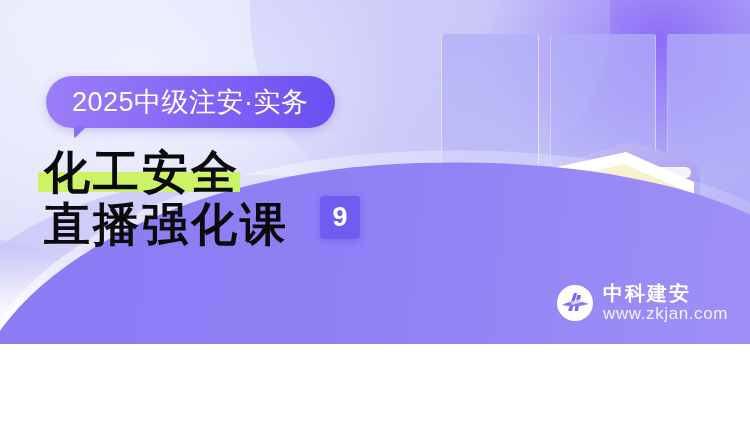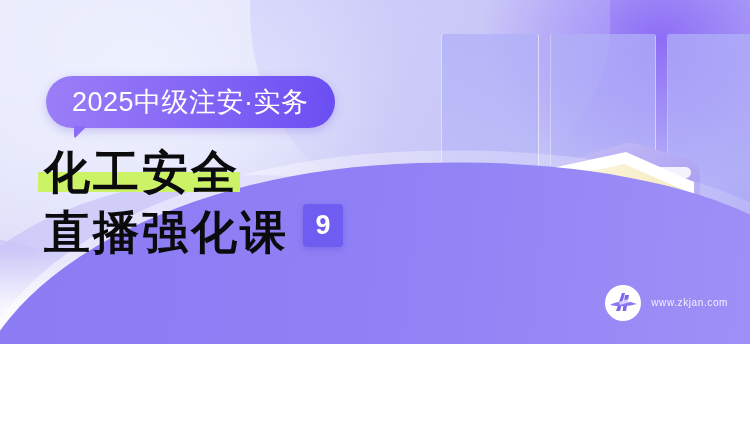--- a/index.html
+++ b/index.html
@@ -97,21 +97,21 @@
   .hl-text{
     position:relative;z-index:2;
     font-family:"DejaVu Sans","Liberation Sans",sans-serif;
     font-weight:700;font-size:46px;line-height:1.05;
     color:#0b0b0e;letter-spacing:3px;white-space:nowrap;
   }
   #hl-underline{
     position:absolute;z-index:1;left:-6px;bottom:4px;
     width:202px;height:20px;background:#ccf266;
   }
-  .line2{margin-top:8px;}
+  .line2{gap:17px;}
   #badge-9{
     z-index:3;margin-left:14px;margin-bottom:9px;
     width:40px;height:43px;border-radius:4px;
     background:#6f5cf0;
     display:flex;align-items:center;justify-content:center;
     color:#fff;font-weight:700;font-size:27px;line-height:1;
     box-shadow:0 2px 6px rgba(80,60,210,0.3);
   }
 
   
@@ -123,21 +123,21 @@
     position:absolute;right:22px;bottom:22px;
     display:flex;align-items:center;gap:9px;
   }
   #logo-mark{width:38px;height:38px;flex:0 0 auto;}
   #logo-text{display:flex;flex-direction:column;gap:2px;}
   #logo-name{
     color:#ffffff;font-size:20px;font-weight:700;letter-spacing:2px;line-height:1;
     font-family:"DejaVu Sans","Liberation Sans",sans-serif;
   }
   #logo-url{
-    color:#f2f0ff;font-size:10px;letter-spacing:0.6px;line-height:1;
+    color:#f2f0ff;font-size:17px;letter-spacing:0.6px;line-height:1;
   }
 </style>
 </head>
 <body>
 
 <div id="banner">
 
   <div class="bg-layer wash-tl"></div>
   <div class="bg-layer wash-tr"></div>
   <div class="bg-layer blob-top"></div>
@@ -242,17 +242,18 @@
     <span id="logo-mark">
       <svg width="38" height="38" viewBox="0 0 38 38" xmlns="http://www.w3.org/2000/svg">
         <circle cx="19" cy="19" r="18" fill="#ffffff"></circle>
         <path d="M12 27 L18 9 L21 9 L16 27 Z" fill="#7b68ef"></path>
         <path d="M21 11 L25 11 L22 27 L18.5 27 Z" fill="#7b68ef"></path>
         <path d="M6 21 Q19 14 33 20 Q19 24 6 21 Z" fill="#8a78f2"></path>
         <path d="M15 18 L27 14 L26 18 L16 21 Z" fill="#ffffff" opacity="0.65"></path>
       </svg>
     </span>
     <span id="logo-text">
+      <span id="logo-name">中科建安</span>
       <span id="logo-url">www.zkjan.com</span>
     </span>
   </div>
 
 </div>
 
 </body></html>

